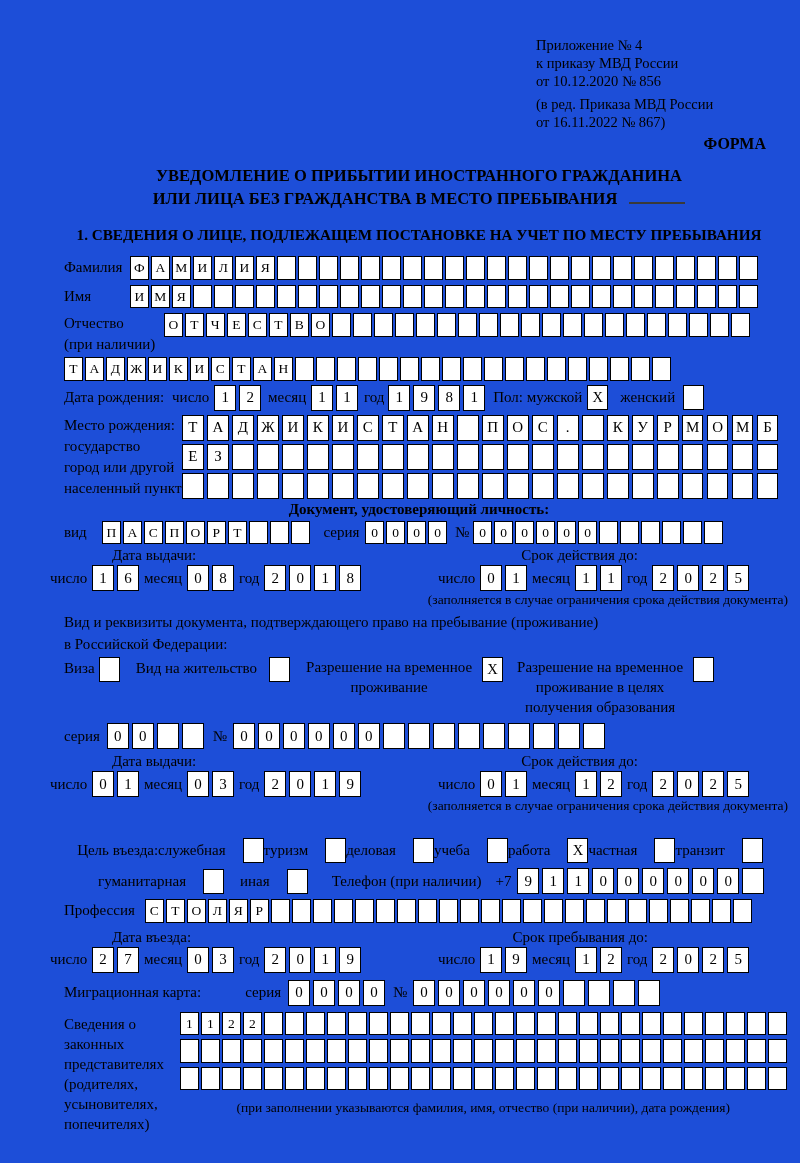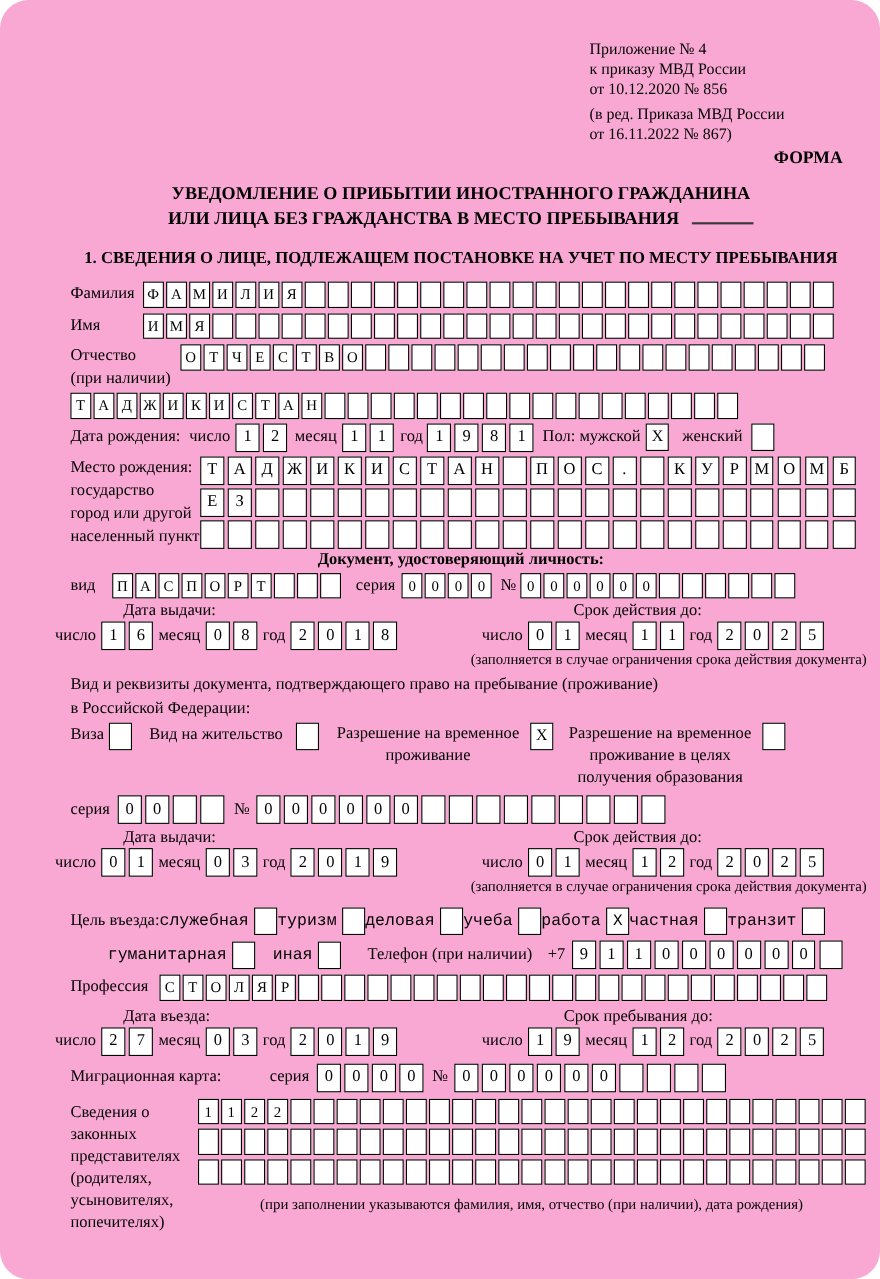--- a/index.html
+++ b/index.html
@@ -1,18 +1,18 @@
 <!DOCTYPE html>
 <html><head>
 <meta charset="utf-8">
 <style>
   * { margin:0; padding:0; box-sizing:border-box; }
   html,body { background:#ffffff; }
   body { width:800px; height:1163px; color:#000; font-family:"Liberation Serif", serif; font-size:15px; }
-  .page { width:800px; height:1163px; padding:36px 12px 0 50px; overflow:hidden; position:relative; background:#f9a8d4;border-radius:26px; }
+  .page { width:800px; height:1163px; padding:36px 12px 0 50px; overflow:hidden; position:relative; background:#1d4ed8; }
 
   
   .annex { width:232px; margin-left:auto; margin-right:20px; line-height:18px; font-size:14.5px; }
   .annex .gap { height:5px; }
   .forma { text-align:right; margin-right:22px; font-weight:bold; font-size:16px; margin-top:4px; }
   .title { text-align:center; font-weight:bold; font-size:16.5px; line-height:23px; margin-top:11px; }
   .title-underline { display:inline-block; width:56px; border-bottom:2.6px solid #3a3a3a; margin-left:12px; }
   .sec-heading { font-weight:bold; font-size:15.2px; margin-top:16px; text-align:center; white-space:nowrap; }
   .doc-heading { font-weight:bold; font-size:15px; text-align:center; margin-top:2px; }
 
@@ -29,21 +29,21 @@
   .boxes.wide { gap:3.2px; }
   .boxes.wide .cbox { width:21.8px; height:26px; font-size:15px; }
   .chk { width:21px; height:25px; border:1.7px solid #000; display:inline-flex; align-items:center;
          justify-content:center; font-size:14.5px; flex:none; background:#fff; }
 
   
   .dhalf { display:flex; align-items:center; gap:5px; flex:none; }
   .dlbl  { flex:none; }
   .note  { text-align:right; font-size:13.5px; margin-top:1px; }
 
-  .pair { display:flex; align-items:center; gap:5px; flex:none;font-family:Liberation Mono, monospace; }
+  .pair { display:flex; align-items:center; gap:17px; flex:none; }
   .plabel-multi { display:flex; flex-direction:column; text-align:center; line-height:20px; flex:none; }
 
   .label-col { flex:none; line-height:21px; }
   .label-col span { display:block; }
 </style>
 </head>
 <body>
 
 <div class="page">
 
@@ -502,21 +502,21 @@
           <span class="cbox">2</span>
           <span class="cbox">0</span>
           <span class="cbox">2</span>
           <span class="cbox">5</span>
         </span>
     </span>
   </div>
 
   <div class="note">(заполняется в случае ограничения срока действия документа)</div>
 
-  <div class="row ind" style="margin-top:11px;justify-content:flex-start;max-width:712px">
+  <div class="row ind" style="margin-top:24px;justify-content:center;max-width:712px">
     <span class="lbl">Цель въезда:</span>
     <span class="pair">
         <span>служебная</span>
         <span class="chk"></span>
       </span>
     <span class="pair">
         <span>туризм</span>
         <span class="chk"></span>
       </span>
     <span class="pair">

